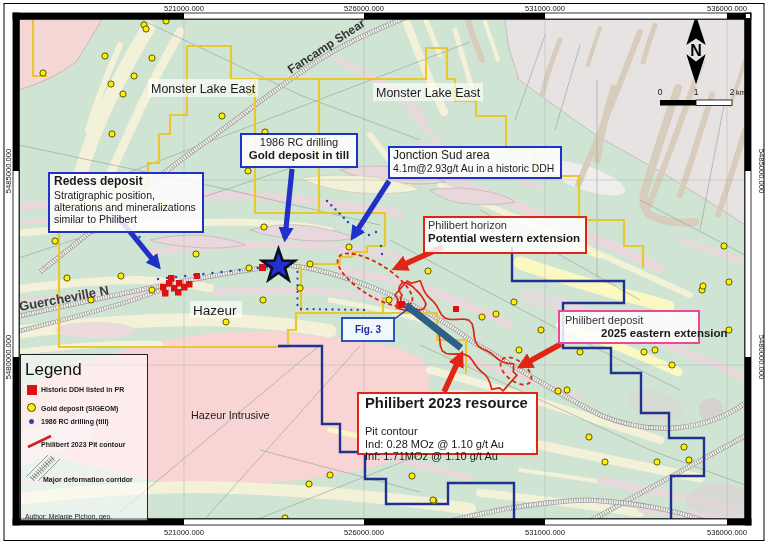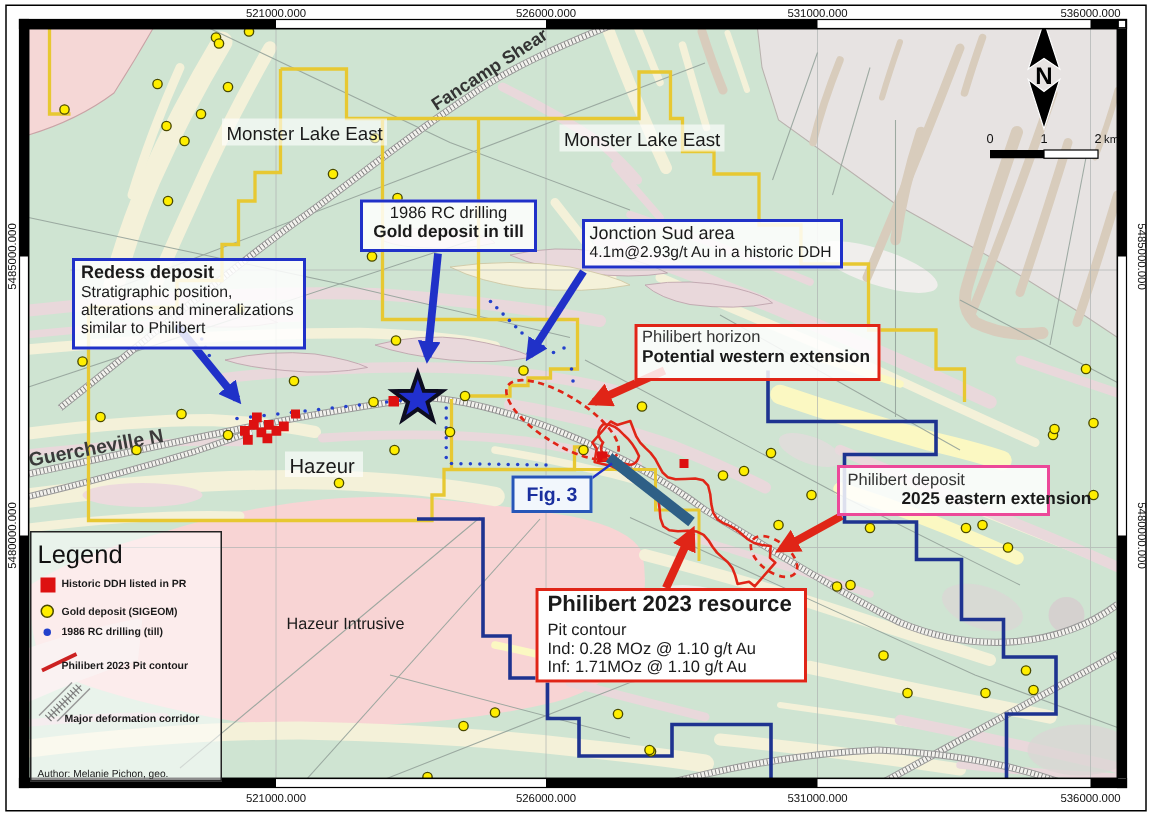--- a/index.html
+++ b/index.html
@@ -446,32 +446,32 @@
 
 <div class="abox" style="left:240px;top:133px;width:118px;height:35px;border:2.5px solid #2031c8;padding:1px 3px;font-size:11px;text-align:center;">
 1986 RC drilling<br><span style="font-weight:bold;font-size:11.5px;">Gold deposit in till</span>
 </div>
 
 <div class="abox" style="left:388px;top:146px;width:174px;height:33px;border:2.5px solid #2031c8;padding:1px 3px;font-size:10.4px;white-space:nowrap;">
 <div style="font-weight:normal;font-size:12px;">Jonction Sud area</div>
 4.1m@2.93g/t Au in a historic DDH
 </div>
 
-<div class="abox" style="left:341px;top:317px;width:54px;height:25px;border:2px solid #2756b8;background:#f2f7fc;text-align:center;line-height:22px;font-weight:bold;font-size:13px;color:#1a2f9e;">Fig. 3</div>
+<div class="abox" style="left:341px;top:317px;width:54px;height:25px;border:2px solid #2756b8;background:#f2f7fc;text-align:center;line-height:22px;font-weight:bold;font-size:10px;color:#1a2f9e;">Fig. 3</div>
 
 <div class="abox" style="left:423px;top:216px;width:164px;height:38px;border:2px solid #e02517;padding:1px 3px;font-size:11px;white-space:nowrap;">
 <span style="color:#333;">Philibert horizon</span><br><span style="font-weight:bold;font-size:11.5px;">Potential western extension</span>
 </div>
 
 <div class="abox" style="left:558px;top:310px;width:142px;height:34px;border:2px solid #ec4899;padding:2px 5px;font-size:11px;white-space:nowrap;">
 <span style="color:#333;">Philibert deposit</span><br><span style="font-weight:bold;font-size:11.5px;margin-left:36px;">2025 eastern extension</span>
 </div>
 
 <div class="abox" style="left:357px;top:392px;width:181px;height:63px;border:2.5px solid #e02517;padding:1px 6px;font-size:11px;background:#fff;white-space:nowrap;">
-<div style="font-weight:bold;font-size:14.8px;margin-bottom:2px;">Philibert 2023 resource</div>
+<div style="font-weight:bold;font-size:14.8px;margin-bottom:13px;">Philibert 2023 resource</div>
 Pit contour<br>Ind: 0.28 MOz @ 1.10 g/t Au<br>Inf: 1.71MOz @ 1.10 g/t Au
 </div>
 
 <div class="abox" style="left:20px;top:354px;width:128px;height:167px;border:1.3px solid #222;background:rgba(255,255,255,0.55);">
 <div style="position:absolute;left:4px;top:5px;font-size:17px;color:#111;">Legend</div>
 
 <div style="position:absolute;left:6px;top:30px;width:10px;height:10px;background:#dd1111;"></div>
 <div style="position:absolute;left:20px;top:31px;font-size:7px;font-weight:600;">Historic DDH listed in PR</div>
 
 <div style="position:absolute;left:6px;top:48px;width:9px;height:9px;border-radius:50%;background:#ffee00;border:1px solid #4a4a00;"></div>

